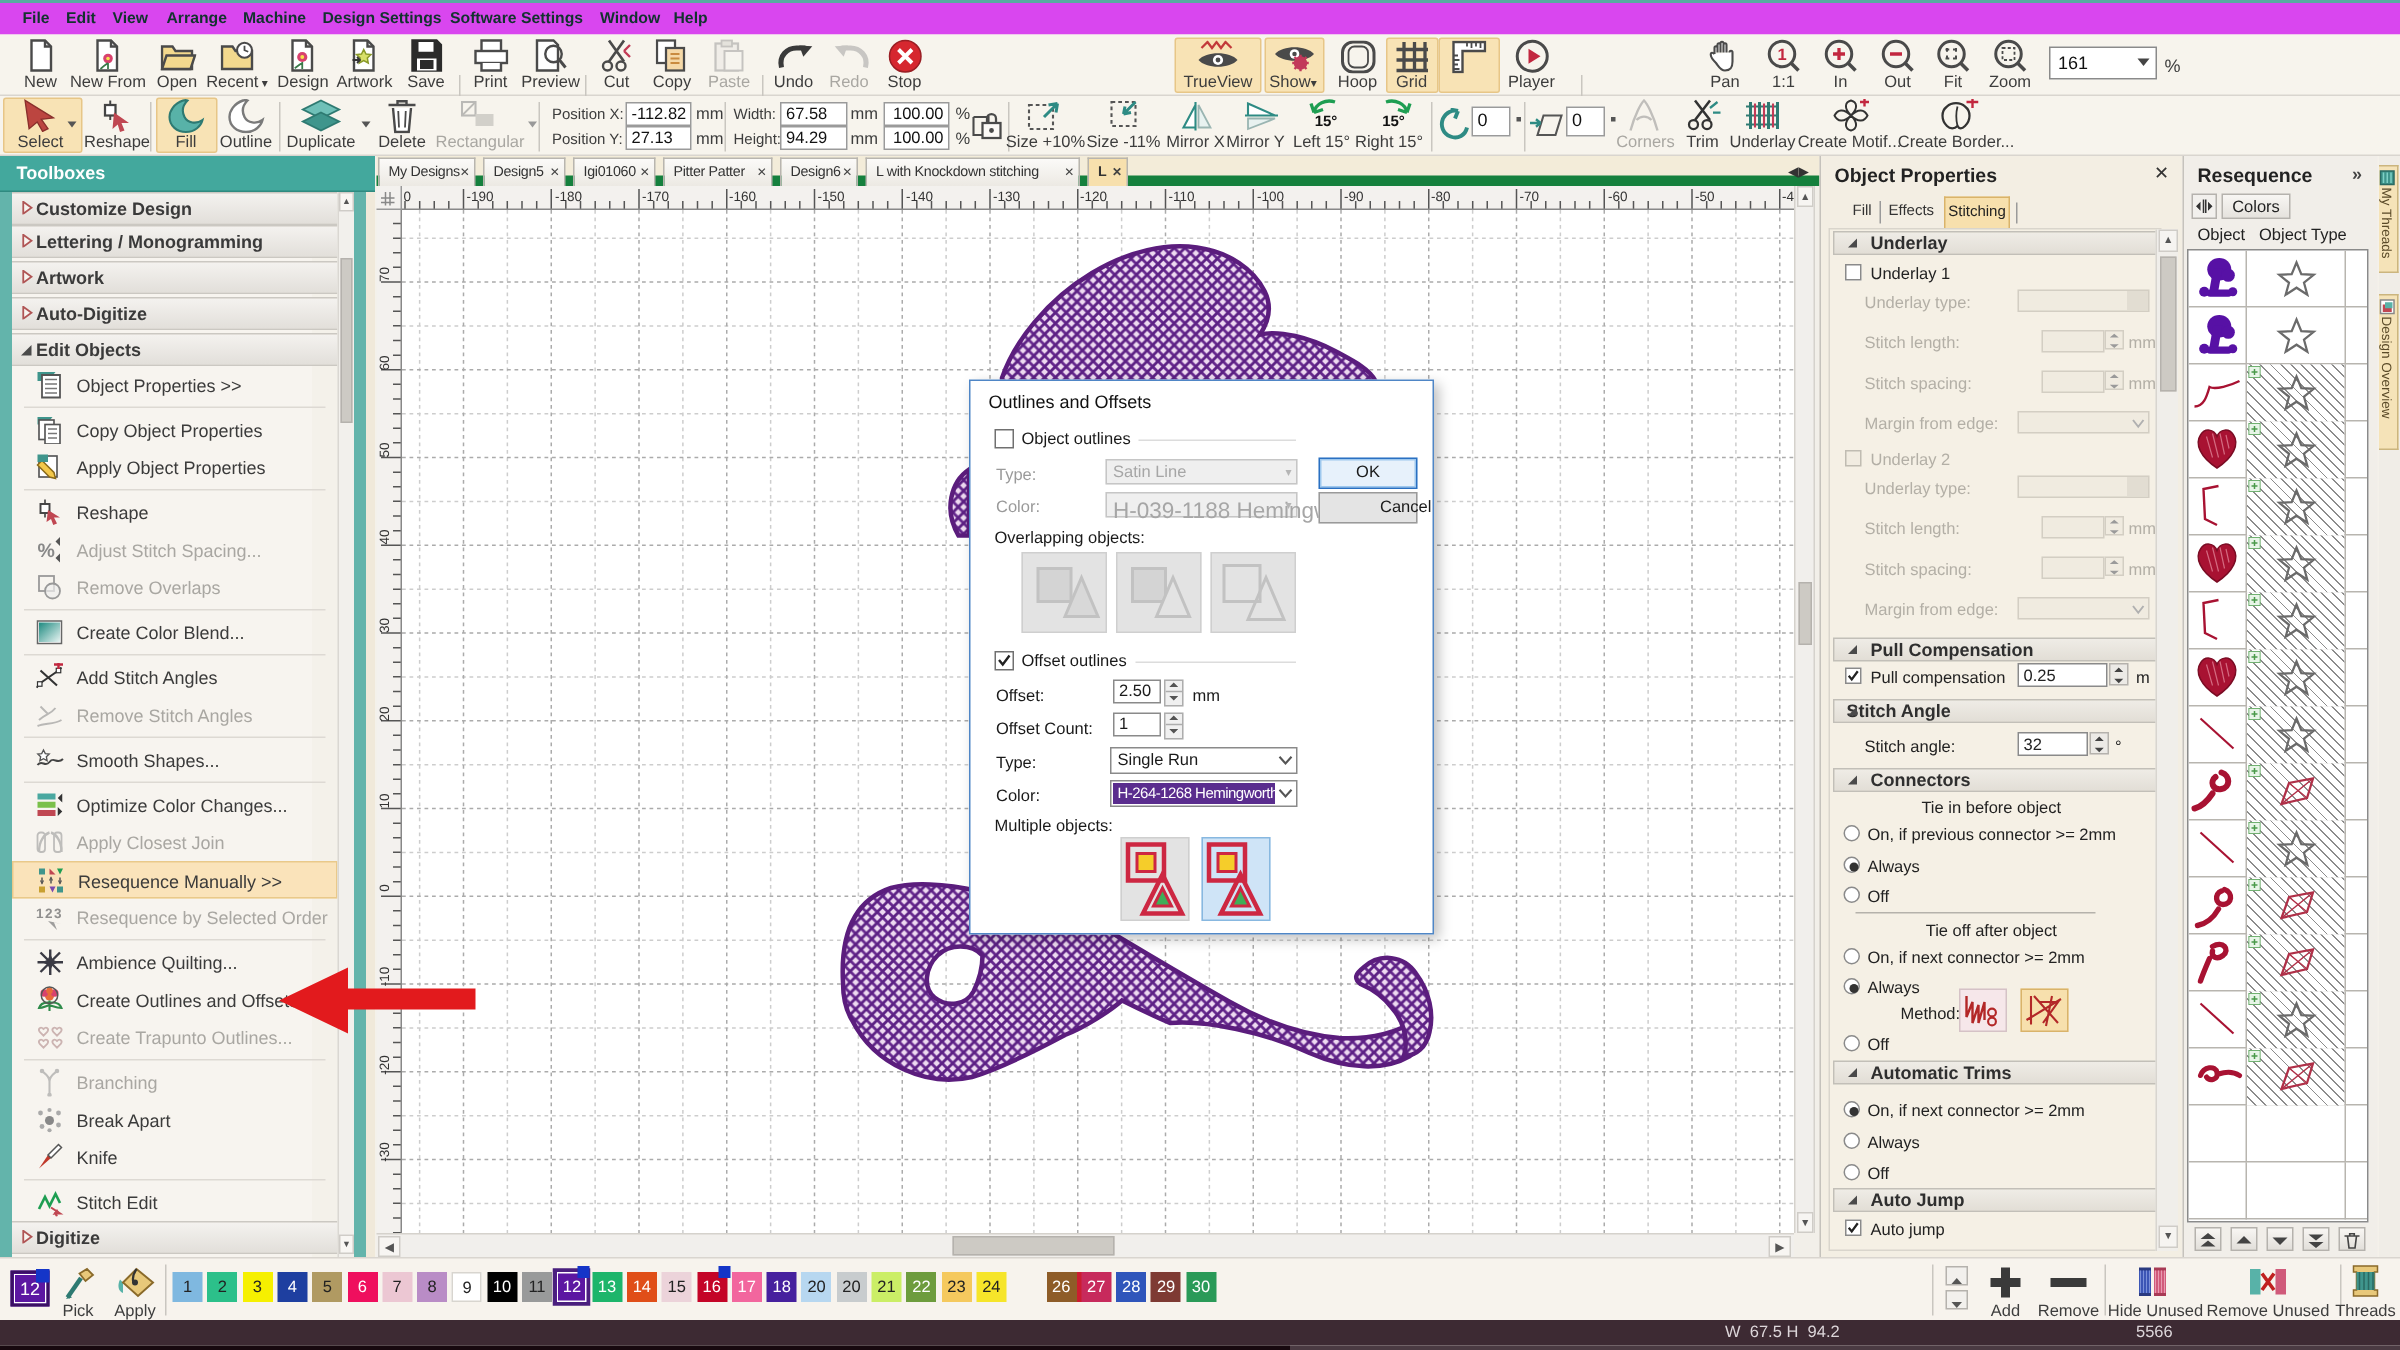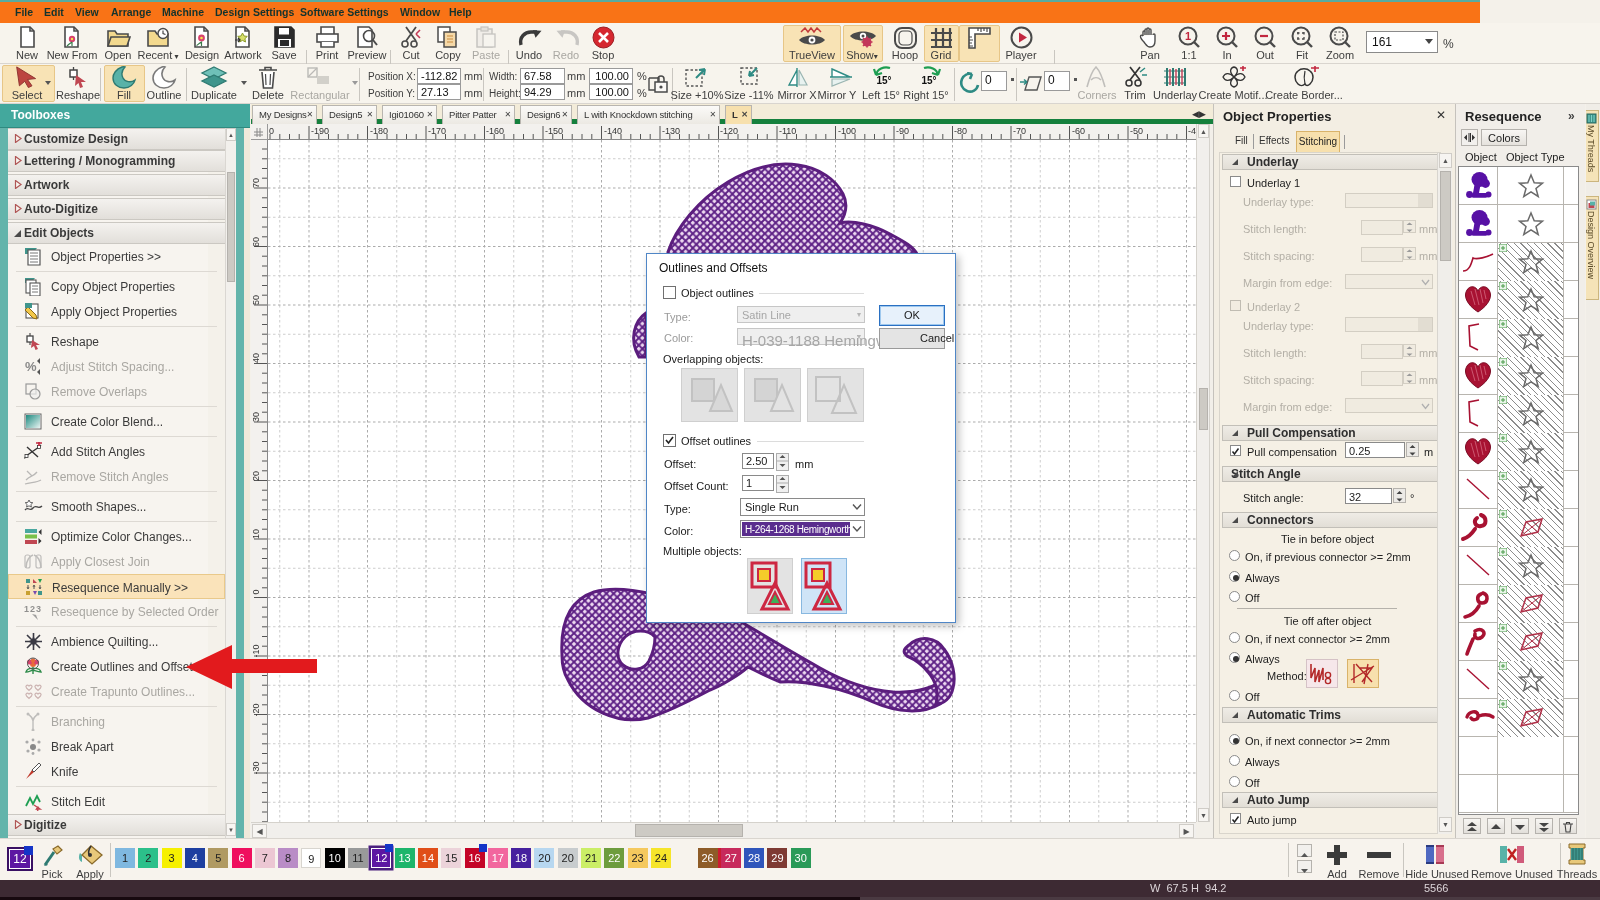--- a/index.html
+++ b/index.html
@@ -28,21 +28,21 @@
 .rnav svg { margin-top:2px; }
 .rrow { position:absolute; left:0; width:119px; height:38px; border-bottom:1px solid #b8b5af; }
 .rc1 { position:absolute; left:0; top:0; width:39px; height:38px; border-right:1px solid #b8b5af; }
 .rc2 { position:absolute; left:39px; top:0; width:66px; height:38px; border-right:1px solid #b8b5af; }
 .rc2.h { background:repeating-linear-gradient(45deg,#ffffff 0px,#ffffff 3.9px,#8c8c8c 3.9px,#8c8c8c 4.8px); }
 .swatch { position:absolute; top:9px; width:20px; height:20px; text-align:center; font-size:11px; line-height:20px; }
 </style>
 </head>
 <body>
 
-<div class="ab" id="menubar" style="left:0;top:0;width:1480px;height:23px;background:#f97316;border-top:2px solid #57aba1;">
+<div class="ab" id="menubar" style="left:0;top:0;width:1600px;height:23px;background:#d946ef;border-top:2px solid #57aba1;">
     <div class="ab" style="left:15px;top:4px;font-size:10.5px;font-weight:bold;color:#12332e;">File</div>
     <div class="ab" style="left:44px;top:4px;font-size:10.5px;font-weight:bold;color:#12332e;">Edit</div>
     <div class="ab" style="left:75px;top:4px;font-size:10.5px;font-weight:bold;color:#12332e;">View</div>
     <div class="ab" style="left:111px;top:4px;font-size:10.5px;font-weight:bold;color:#12332e;">Arrange</div>
     <div class="ab" style="left:162px;top:4px;font-size:10.5px;font-weight:bold;color:#12332e;">Machine</div>
     <div class="ab" style="left:215px;top:4px;font-size:10.5px;font-weight:bold;color:#12332e;">Design Settings</div>
     <div class="ab" style="left:300px;top:4px;font-size:10.5px;font-weight:bold;color:#12332e;">Software Settings</div>
     <div class="ab" style="left:400px;top:4px;font-size:10.5px;font-weight:bold;color:#12332e;">Window</div>
     <div class="ab" style="left:449px;top:4px;font-size:10.5px;font-weight:bold;color:#12332e;">Help</div>
   </div>
@@ -601,21 +601,21 @@
     <span style="margin-left:16px;">Digitize</span></div>
   
   <div class="ab" style="left:225px;top:24px;width:11px;height:710px;background:#f2f0ec;border-left:1px solid #dad7d2;">
     <div class="ab" style="left:0;top:0;width:10px;height:13px;background:#f8f6f3;border:1px solid #cfccc7;text-align:center;font-size:6px;color:#555;line-height:12px;">▲</div>
     <div class="ab" style="left:1px;top:44px;width:8px;height:110px;background:#cdcac4;border:1px solid #b5b2ad;"></div>
     <div class="ab" style="left:0;top:695px;width:10px;height:13px;background:#f8f6f3;border:1px solid #cfccc7;text-align:center;font-size:6px;color:#555;line-height:12px;">▼</div>
   </div>
 </div>
 
 <div class="ab" id="canvasarea" style="left:251px;top:104px;width:962px;height:734px;background:#f2efe9;">
-    <div class="ab" style="left:0;top:0;width:962px;height:20px;background:#f3ecd9;border-bottom:5px solid #15803d;">
+    <div class="ab" style="left:0;top:0;width:962px;height:20px;background:#f3ecd9;border-bottom:7px solid #15803d;">
       <div class="ab" style="left:1px;top:1px;width:65px;height:19px;background:linear-gradient(#fbfaf8,#ece9e3);border:1px solid #b8b5af;border-bottom:none;font-size:9.5px;color:#333;font-weight:normal;letter-spacing:-0.2px;">
         <span style="position:absolute;left:6px;top:3px;white-space:nowrap;">My Designs</span>
         <span style="position:absolute;right:3px;top:4px;font-size:8px;color:#444;">✕</span>
       </div>
       <div class="ab" style="left:71px;top:1px;width:55px;height:19px;background:linear-gradient(#fbfaf8,#ece9e3);border:1px solid #b8b5af;border-bottom:none;font-size:9.5px;color:#333;font-weight:normal;letter-spacing:-0.2px;">
         <span style="position:absolute;left:6px;top:3px;white-space:nowrap;">Design5</span>
         <span style="position:absolute;right:3px;top:4px;font-size:8px;color:#444;">✕</span>
       </div>
       <div class="ab" style="left:131px;top:1px;width:55px;height:19px;background:linear-gradient(#fbfaf8,#ece9e3);border:1px solid #b8b5af;border-bottom:none;font-size:9.5px;color:#333;font-weight:normal;letter-spacing:-0.2px;">
         <span style="position:absolute;left:6px;top:3px;white-space:nowrap;">Igi01060</span>

